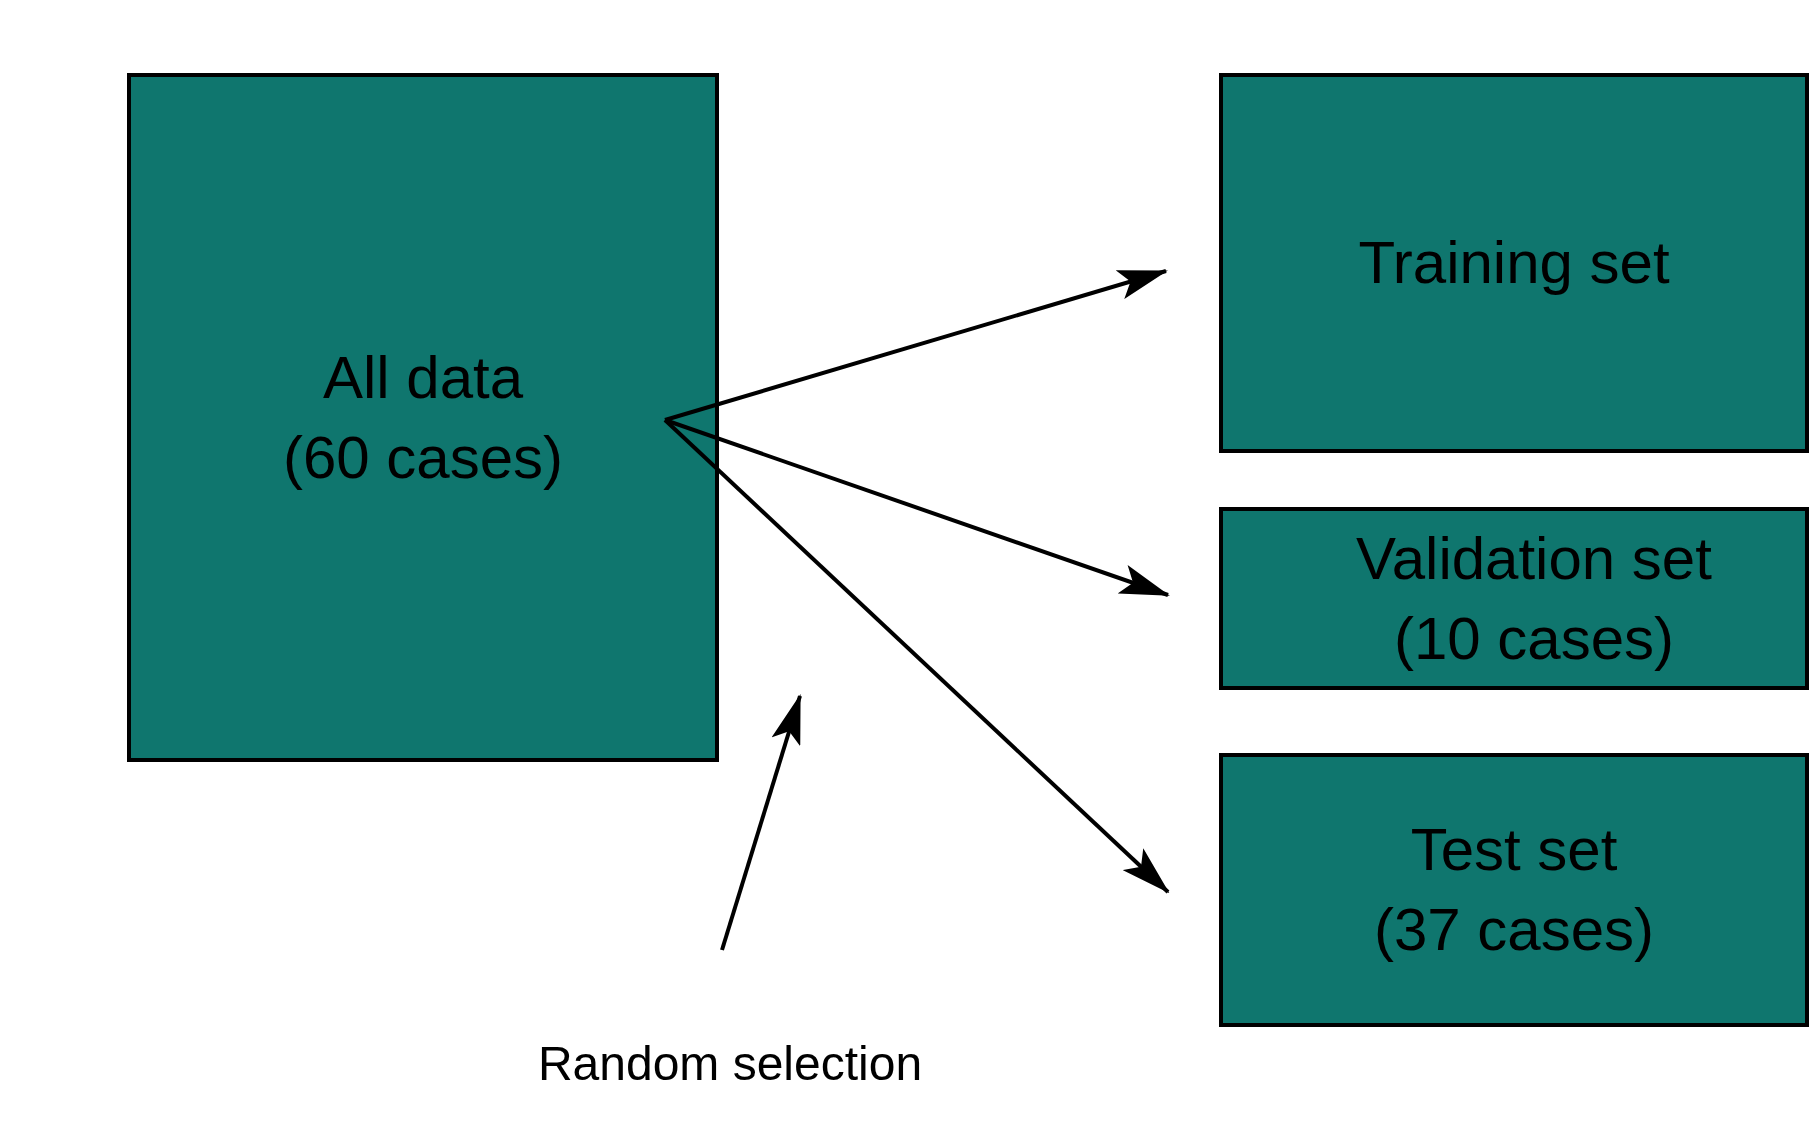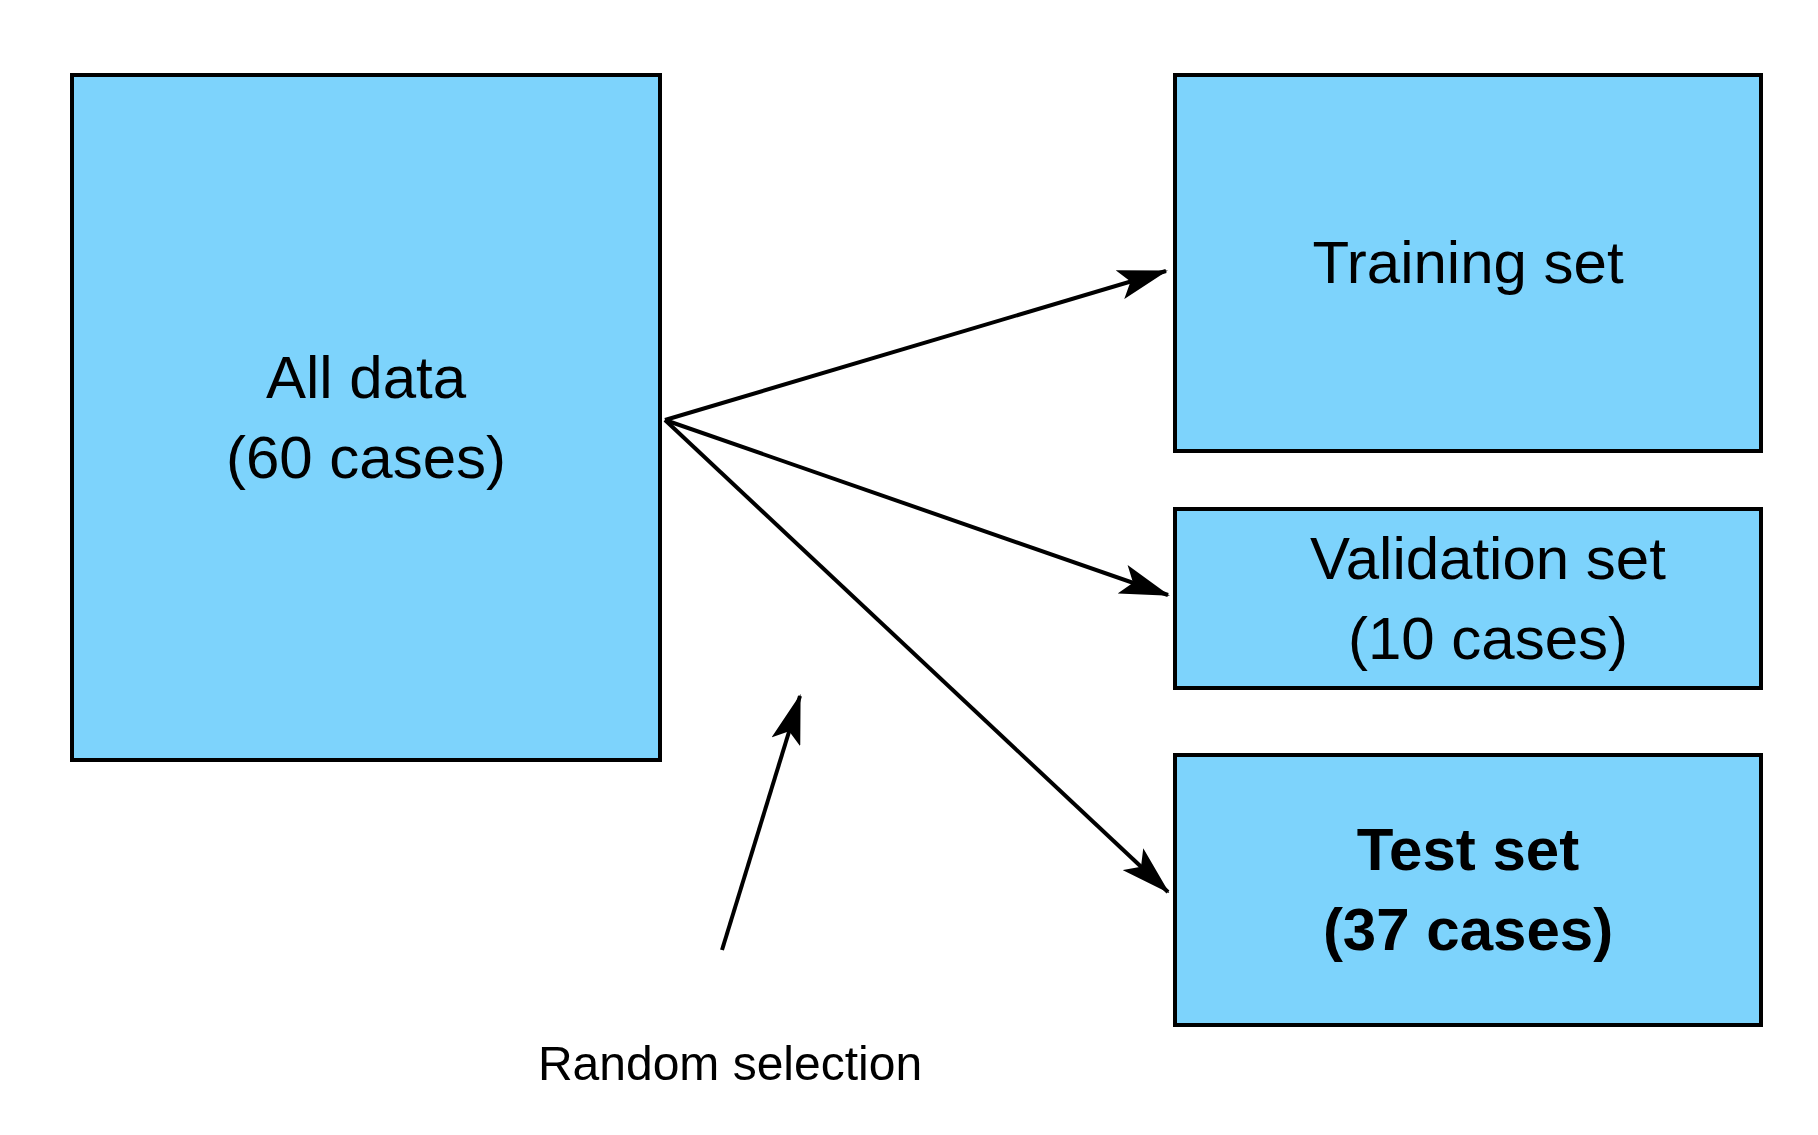--- a/index.html
+++ b/index.html
@@ -13,32 +13,33 @@
     height: 1135px;
     background: #ffffff;
     font-family: "Liberation Sans", sans-serif;
     color: #000000;
     overflow: hidden;
   }
   .node-box {
     position: absolute;
     box-sizing: border-box;
     border: 4px solid #000000;
-    background: #7dd3fc;
+    background: #0f766e;
     display: flex;
     flex-direction: column;
     align-items: center;
     justify-content: center;
     text-align: center;
     font-size: 60px;
     line-height: 1.33;
     color: #000000;
+    margin-left: 46px;
   }
   #all-data-box {
-    left: 70px;
+    left: 81px;
     top: 73px;
     width: 592px;
     height: 689px;
   }
   #training-set-box {
     left: 1173px;
     top: 73px;
     width: 590px;
     height: 380px;
   }
@@ -47,21 +48,20 @@
     top: 507px;
     width: 590px;
     height: 183px;
     padding-left: 40px;
   }
   #test-set-box {
     left: 1173px;
     top: 753px;
     width: 590px;
     height: 274px;
-    font-weight: bold;
   }
   #arrow-layer {
     position: absolute;
     left: 0;
     top: 0;
     width: 1818px;
     height: 1135px;
     pointer-events: none;
   }
   #random-selection-label {

